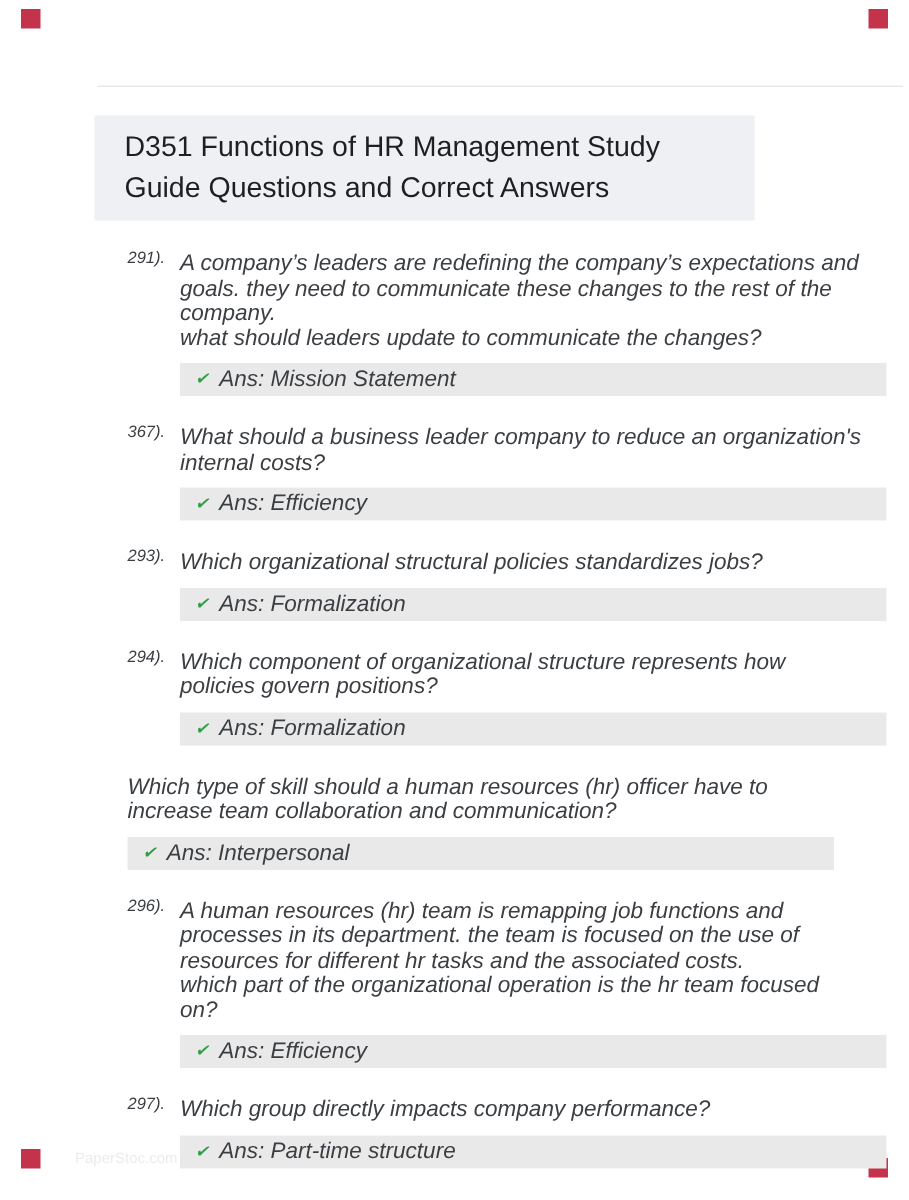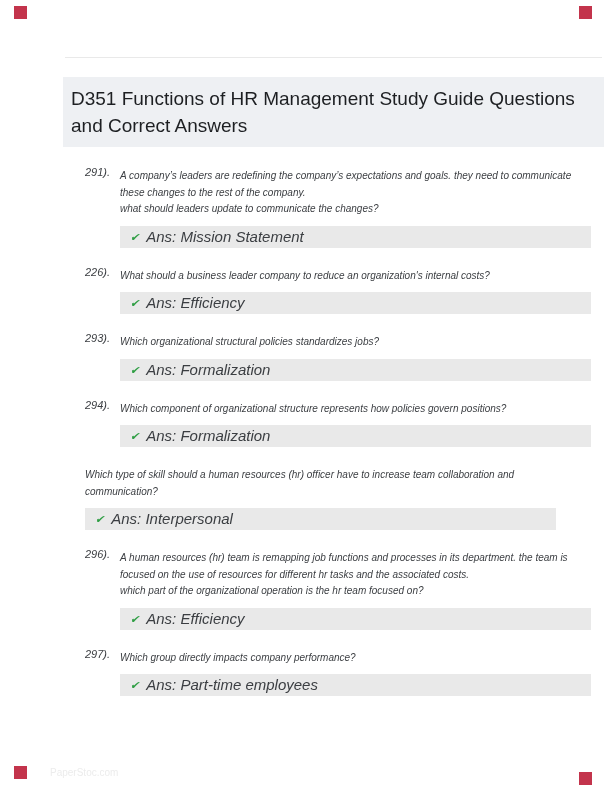--- a/index.html
+++ b/index.html
@@ -26,24 +26,24 @@
   .top-rule {
     position: absolute;
     left: 65px; top: 57px;
     width: 537px; height: 1px;
     background: #e9e9e9;
   }
 
   .title-box {
     position: absolute;
     left: 63px; top: 77px;
-    width: 541px;
+    width: 440px;
     box-sizing: border-box;
     background: var(--title-bg, #eef0f3);
-    padding: 8px 8px;
+    padding: 8px 20px;
   }
   .title {
     margin: 0;
     font-size: 19px;
     line-height: 27px;
     font-weight: 400;
     color: #1d1f22;
   }
 
   .questions {
@@ -59,21 +59,21 @@
   .q-num {
     flex: 0 0 35px;
     width: 35px;
     font-size: 11px;
     color: #3b3e42;
     position: relative;
     top: -2px;
   }
   .q-body { flex: 1; }
   .q-text {
-    font-size: 10px;
+    font-size: 15px;
     line-height: 16.5px;
     color: #3b3e42;
     max-width: 455px;
   }
   .answer-box {
     margin-top: 8px;
     width: 471px;
     box-sizing: border-box;
     background: var(--answer-bg, #e9e9e9);
     padding: 4px 10px;
@@ -126,21 +126,21 @@
         <div class="q-num">291).</div>
         <div class="q-body">
           <div class="q-text">A company’s leaders are redefining the company’s expectations and goals. they need to communicate these changes to the rest of the company.<br>what should leaders update to communicate the changes?</div>
           <div class="answer-box">
             <span class="check-icon">✔</span>
             <span class="answer-text">Ans: Mission Statement</span>
           </div>
         </div>
       </div>
       <div class="question">
-        <div class="q-num">226).</div>
+        <div class="q-num">367).</div>
         <div class="q-body">
           <div class="q-text">What should a business leader company to reduce an organization's internal costs?</div>
           <div class="answer-box">
             <span class="check-icon">✔</span>
             <span class="answer-text">Ans: Efficiency</span>
           </div>
         </div>
       </div>
       <div class="question">
         <div class="q-num">293).</div>
@@ -180,21 +180,21 @@
             <span class="answer-text">Ans: Efficiency</span>
           </div>
         </div>
       </div>
       <div class="question">
         <div class="q-num">297).</div>
         <div class="q-body">
           <div class="q-text">Which group directly impacts company performance?</div>
           <div class="answer-box">
             <span class="check-icon">✔</span>
-            <span class="answer-text">Ans: Part-time employees</span>
+            <span class="answer-text">Ans: Part-time structure</span>
           </div>
         </div>
       </div>
     </div>
 
   <div class="footer-watermark">PaperStoc.com</div>
   <div class="page-indicator">Page 1 of 59</div>
 
 </div>
 

